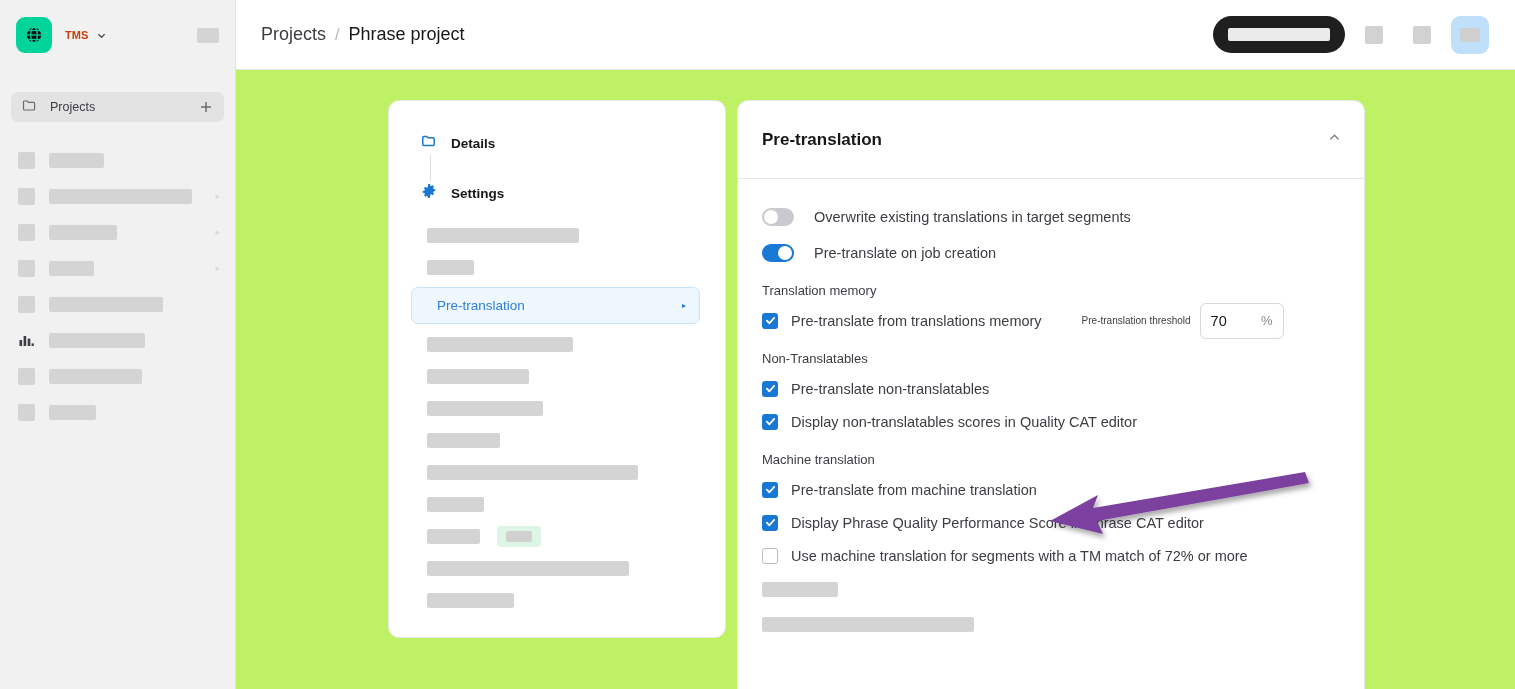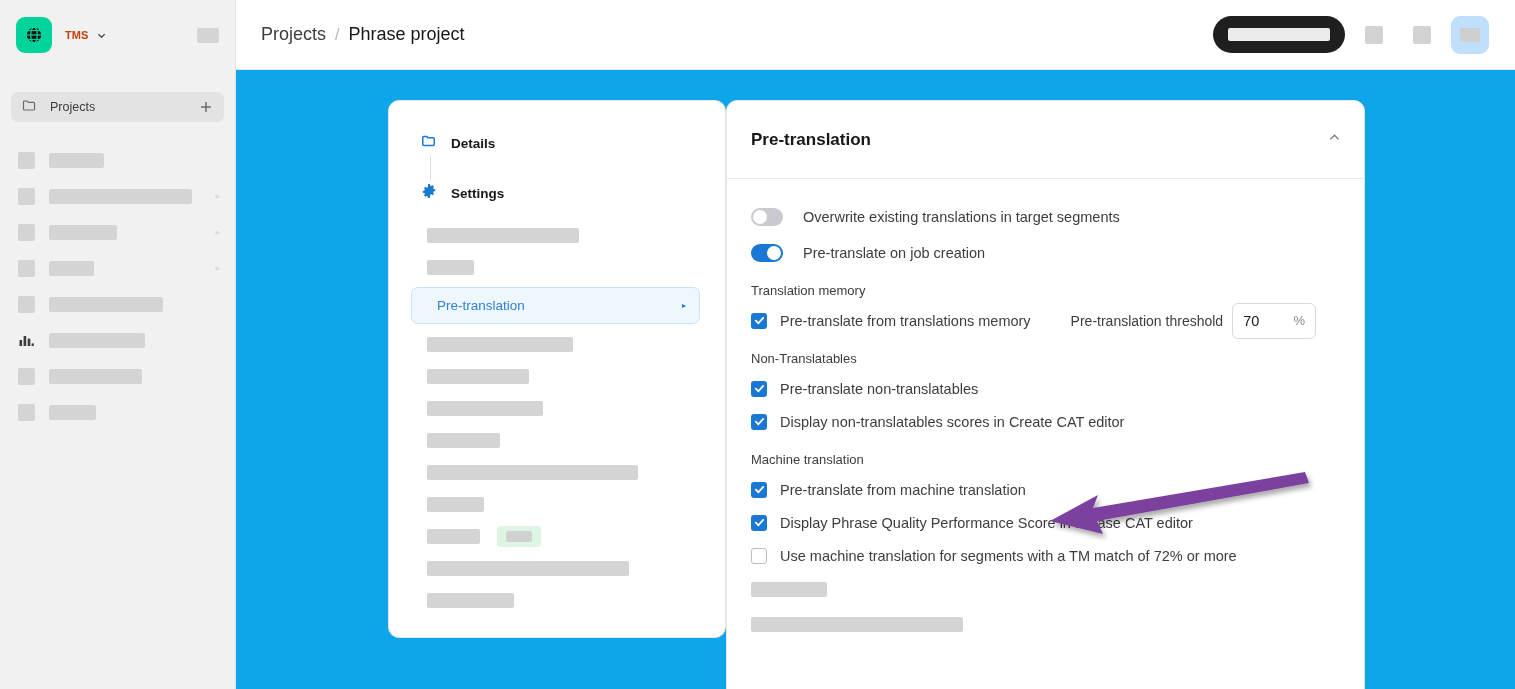--- a/index.html
+++ b/index.html
@@ -72,22 +72,22 @@
   .btn-dark span { display: block; width: 102px; height: 13px; background: #ebebeb; border-radius: 2px; }
   .sq { width: 18px; height: 18px; background: #d2d2d2; border-radius: 2px; }
   .sq-wrap { width: 38px; height: 38px; display: flex; align-items: center; justify-content: center; }
   .avatar-box {
     width: 38px; height: 38px; border-radius: 9px; background: #bfdffb;
     display: flex; align-items: center; justify-content: center;
   }
   .avatar-box .sq { background: #cfcfcf; width: 20px; height: 14px; }
 
   .content {
-    flex: 1; background: #0ea5e9; padding: 30px 12px 0 0;
-    display: flex; padding-left: 152px; padding-right: 150px;
+    flex: 1; background: #bef264; padding: 30px 12px 0 0;
+    display: flex; gap: 11px; padding-left: 152px; padding-right: 150px;
     min-height: 0; position: relative;
   }
 
   
   .card {
     background: #fff; border-radius: 11px;
     border: 1px solid #e6e6e6;
   }
   .left-card { width: 338px; flex: 0 0 338px; height: 538px; padding: 30px 16px 0 16px; position: relative; }
   .tree-item { display: flex; align-items: center; height: 24px; padding-left: 16px; }
@@ -137,21 +137,21 @@
   .cb-row { display: flex; align-items: center; height: 33px; }
   .cbx {
     width: 16px; height: 16px; border-radius: 3px; flex: 0 0 16px;
     display: flex; align-items: center; justify-content: center;
   }
   .cbx.checked { background: #1878d4; }
   .cbx.unchecked { background: #fff; border: 1.5px solid #bcbcc2; }
   .cb-lbl { margin-left: 13px; font-size: 14.5px; color: #3c3c43; }
 
   .thr-wrap { display: flex; align-items: center; margin-left: 40px; }
-  .thr-lbl { font-size: 14px; color: #3c3c43; }
+  .thr-lbl { font-size: 10px; color: #3c3c43; }
   .thr-input {
     margin-left: 9px; width: 84px; height: 36px; border: 1px solid #d8d8dd;
     border-radius: 6px; display: flex; align-items: center; padding: 0 10px;
     background: #fff;
   }
   .thr-val { font-size: 14.5px; color: #17171a; }
   .thr-pct { margin-left: auto; font-size: 13px; color: #88888f; }
 
   .bot-skel { height: 15px; background: #d4d4d4; border-radius: 2px; }
 
@@ -383,21 +383,21 @@
                 </svg>
               </span>
               <span class="cb-lbl">Pre-translate non-translatables</span>
             </div>
             <div class="cb-row">
               <span class="cbx checked">
                 <svg width="11" height="11" viewBox="0 0 12 12" fill="none" stroke="#fff" stroke-width="2" stroke-linecap="round" stroke-linejoin="round">
                   <polyline points="2,6.2 4.8,9 10,3.2"></polyline>
                 </svg>
               </span>
-              <span class="cb-lbl">Display non-translatables scores in Create CAT editor</span>
+              <span class="cb-lbl">Display non-translatables scores in Quality CAT editor</span>
             </div>
             <div class="sec-title">Machine translation</div>
             <div class="cb-row">
               <span class="cbx checked">
                 <svg width="11" height="11" viewBox="0 0 12 12" fill="none" stroke="#fff" stroke-width="2" stroke-linecap="round" stroke-linejoin="round">
                   <polyline points="2,6.2 4.8,9 10,3.2"></polyline>
                 </svg>
               </span>
               <span class="cb-lbl">Pre-translate from machine translation</span>
             </div>

